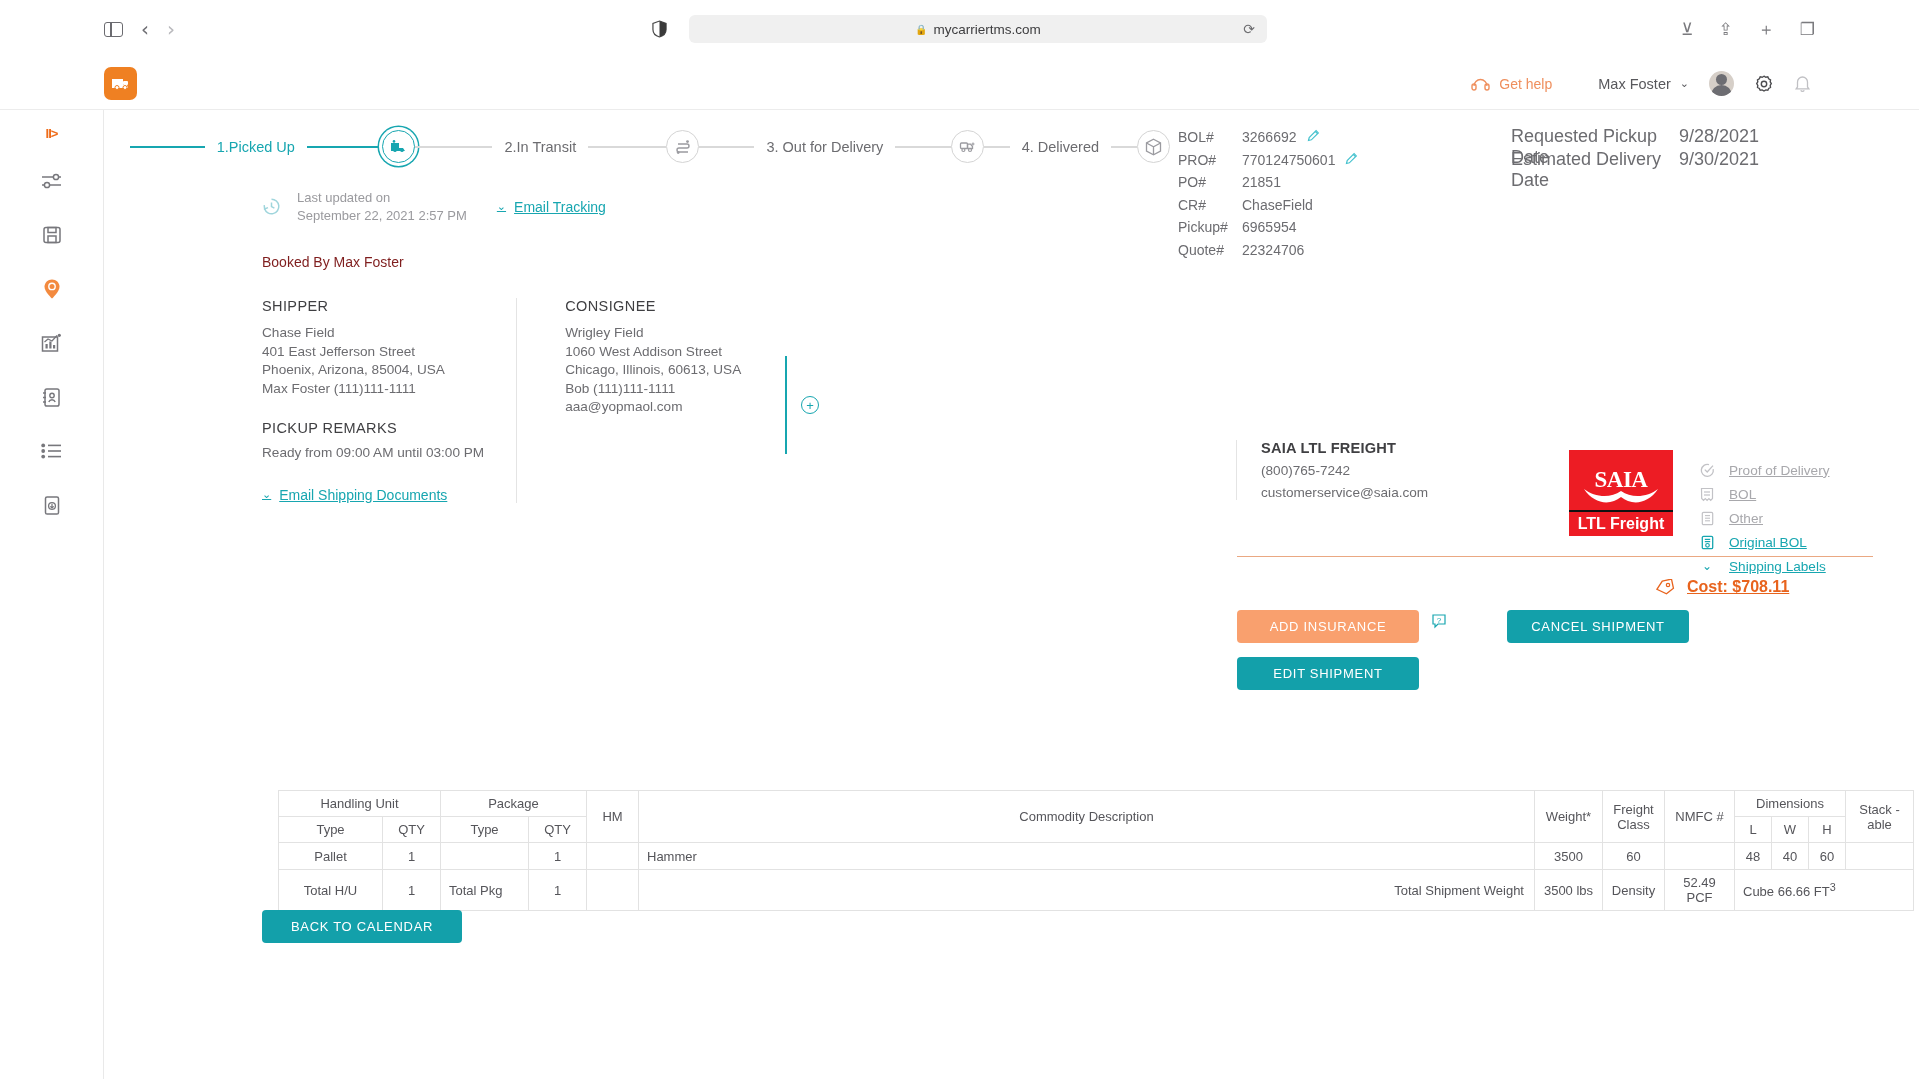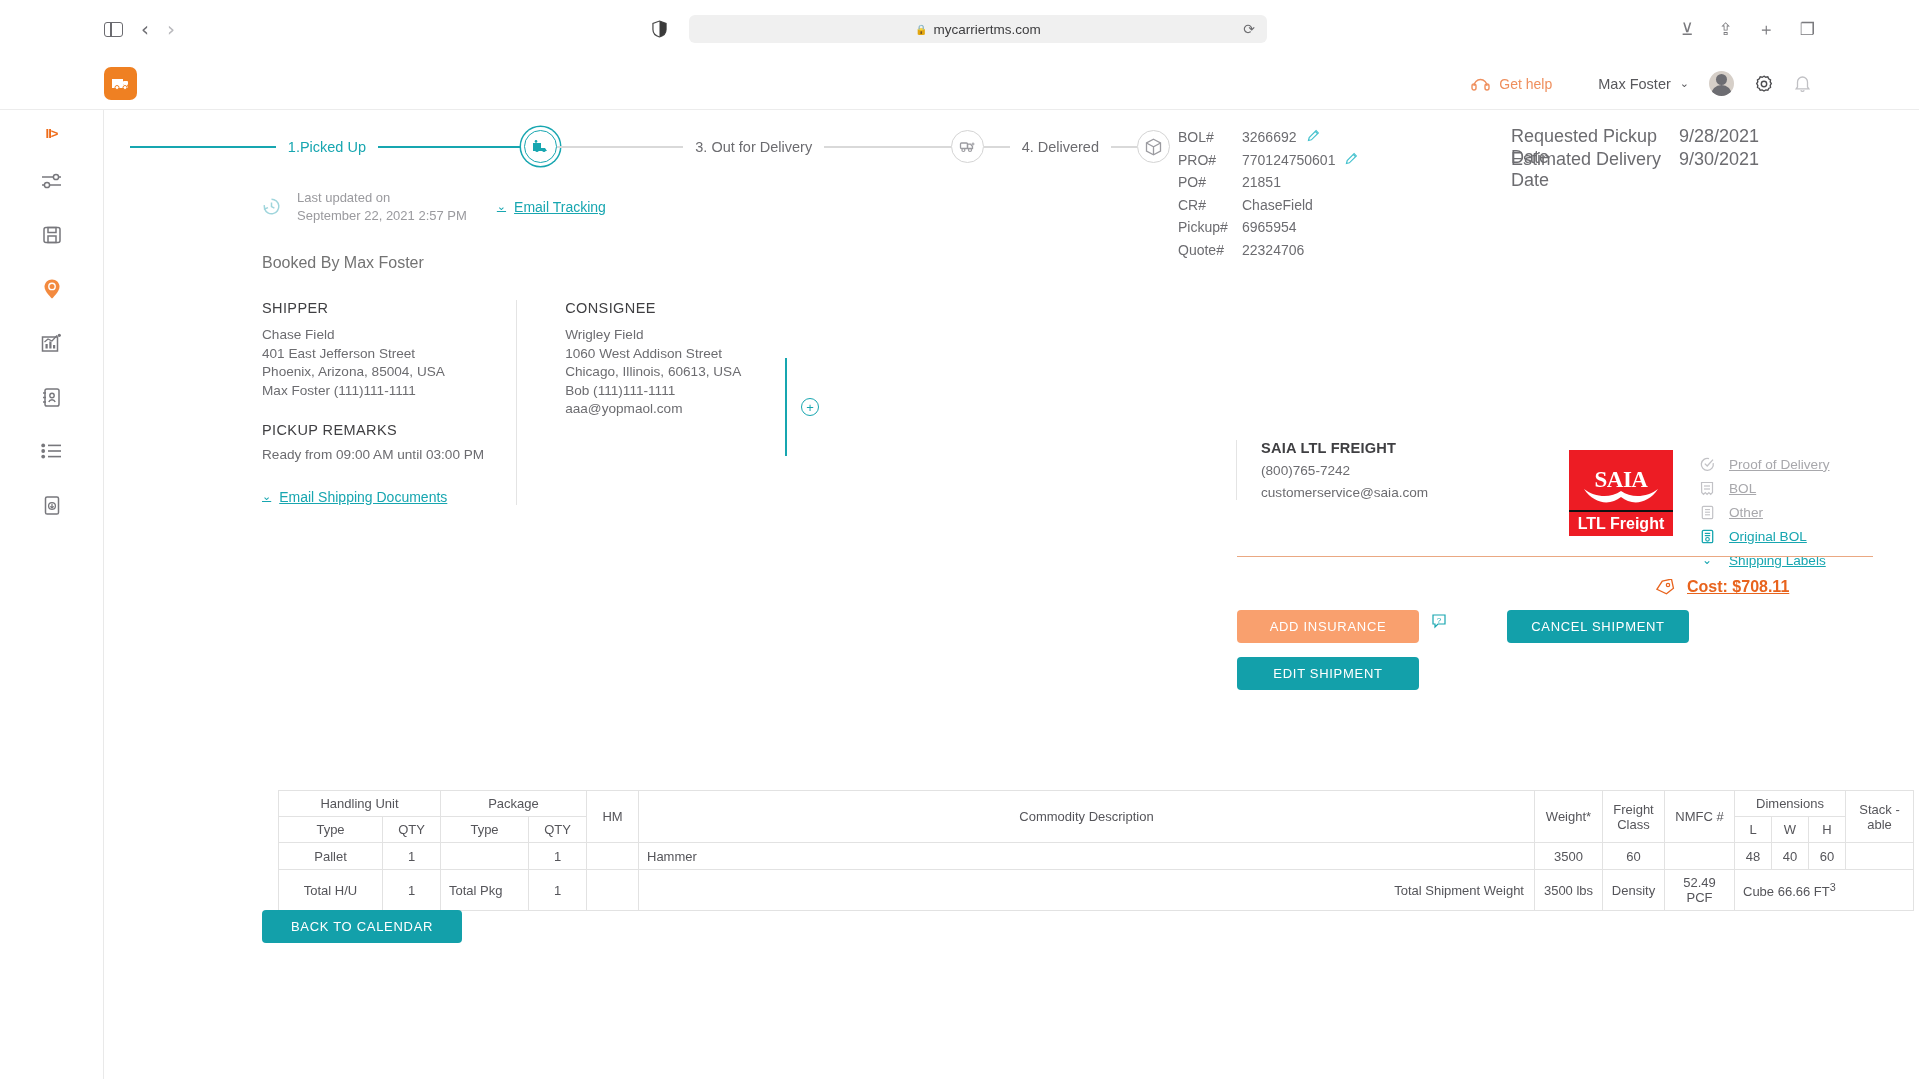--- a/index.html
+++ b/index.html
@@ -106,21 +106,21 @@
   .bol-row { display: flex; align-items: center; height: 22.5px; }
   .bol-key { width: 58px; margin-left: 34px; }
   .bol-val { margin-left: 6px; }
   .pencil { margin-left: 10px; }
 
   .dates-block { position: absolute; left: 1407px; top: 16px; font-size: 18px; color: #6c6c70; }
   .date-row { display: flex; height: 22.5px; }
   .date-key { width: 168px; }
 
   
-  .booked { margin: 30px 0 0 158px; font-size: 16px; color: #737373; }
+  .booked { margin: 30px 0 0 158px; font-size: 14px; color: #7f1d1d; }
 
   
   .parties { display: flex; margin: 28px 0 0 0; position: relative; }
   .party { padding-left: 158px; }
   .party.consignee { padding-left: 0; margin-left: 32px; width: 470px; border-left: 1px solid #e4e4e4; padding-left: 48px; position: relative; min-height: 200px; }
   .party-title { font-size: 14.5px; letter-spacing: .4px; color: #3f3f42; margin-bottom: 10px; }
   .party-line { font-size: 13.6px; color: #6c6c70; line-height: 1.36; }
   .sub-title { font-size: 14.5px; letter-spacing: .4px; color: #3f3f42; margin: 22px 0 8px; }
   .email-docs { display: flex; align-items: center; gap: 8px; color: #17a6b0; font-size: 14px; text-decoration: underline; margin-top: 24px; }
   .cons-addbtn { position: absolute; left: 268px; top: 58px; display: flex; align-items: center; gap: 0; }
@@ -136,21 +136,21 @@
   .carrier-panel { position: absolute; left: 1132px; top: 330px; width: 700px; border-left: 1px solid #e4e4e4; padding-left: 24px; }
   .carrier-name { font-size: 14.6px; font-weight: bold; color: #3f3f42; letter-spacing: .2px; }
   .carrier-line { font-size: 13.6px; color: #6c6c70; margin-top: 7px; }
   .saia-logo { position: absolute; left: 332px; top: 10px; width: 104px; height: 86px; background: #ed1c24; overflow: hidden; }
   .saia-top { height: 60px; display: flex; align-items: center; justify-content: center; position: relative; }
   .saia-word { color: #fff; font-family: "Liberation Serif", serif; font-weight: bold; font-size: 23px; letter-spacing: -.5px; }
   .saia-swoosh { position: absolute; bottom: 4px; left: 13px; width: 78px; height: 20px; }
   .saia-bot { height: 26px; background: #ed1c24; border-top: 2px solid #111; display:flex; align-items:center; justify-content:center; }
   .saia-ltl { color: #fff; font-family: "Liberation Sans", sans-serif; font-weight: bold; font-size: 16px; }
 
-  .doc-links { position: absolute; left: 462px; top: 12px; }
+  .doc-links { position: absolute; left: 462px; top: 18px; }
   .doc-row { display: flex; align-items: center; gap: 14px; height: 24px; }
   .doc-label { font-size: 13.6px; text-decoration: underline; color: #a8a8ac; }
   .doc-label.link { color: #17a6b0; }
   .doc-ico { width: 16px; display: flex; align-items: center; justify-content: center; color: #c2c2c6; }
   .doc-ico.link { color: #17a6b0; }
 
   .cost-rule { position: absolute; left: 0px; top: 116px; width: 636px; height: 1px; background: #eaa882; }
   .cost-row { position: absolute; left: 418px; top: 138px; display: flex; align-items: center; gap: 12px; }
   .cost-text { color: #e8631d; font-size: 16px; font-weight: bold; text-decoration: underline; }
 
@@ -318,20 +318,32 @@
       <div class="step-seg">
         <div class="seg-line active"></div>
         <div class="step-label active">1.Picked Up</div>
         <div class="seg-line active"></div>
         <div class="step-node active">
           <svg width="17" height="13" viewBox="0 0 17 13">
             <path d="M1 3 h8 v5 h4 l2 3 h-14 z" fill="#17a6b0"></path>
             <circle cx="5" cy="10.4" r="1.7" fill="#17a6b0"></circle>
             <circle cx="12" cy="10.4" r="1.7" fill="#17a6b0"></circle>
             <circle cx="4" cy="1.4" r="1.3" fill="#17a6b0"></circle>
+          </svg>
+        </div>
+      </div>
+      <div class="step-seg">
+        <div class="seg-line"></div>
+        <div class="step-label">2.In Transit</div>
+        <div class="seg-line"></div>
+        <div class="step-node">
+          <svg width="16" height="16" viewBox="0 0 16 16">
+            <path d="M3 5 h9 a2 2 0 0 1 0 4 h-8 a2 2 0 0 0 0 4 h9" fill="none" stroke="#9b9ba0" stroke-width="1.4"></path>
+            <circle cx="12.5" cy="2.6" r="1.4" fill="#9b9ba0"></circle>
+            <circle cx="3.2" cy="13.6" r="1.4" fill="#9b9ba0"></circle>
           </svg>
         </div>
       </div>
       <div class="step-seg">
         <div class="seg-line"></div>
         <div class="step-label">3. Out for Delivery</div>
         <div class="seg-line"></div>
         <div class="step-node">
           <svg width="17" height="13" viewBox="0 0 17 13">
             <rect x="1.5" y="3" width="7" height="5.5" rx="1" fill="none" stroke="#9b9ba0" stroke-width="1.3"></rect>

